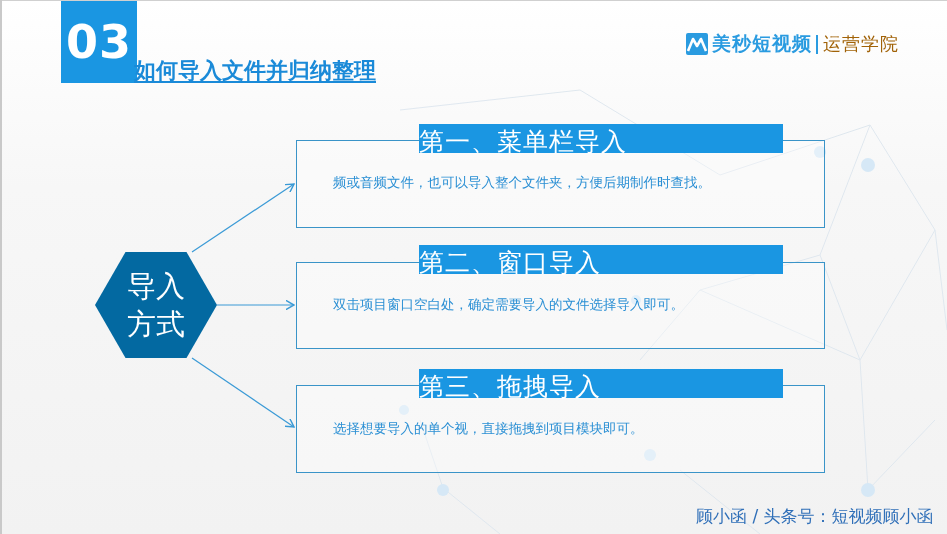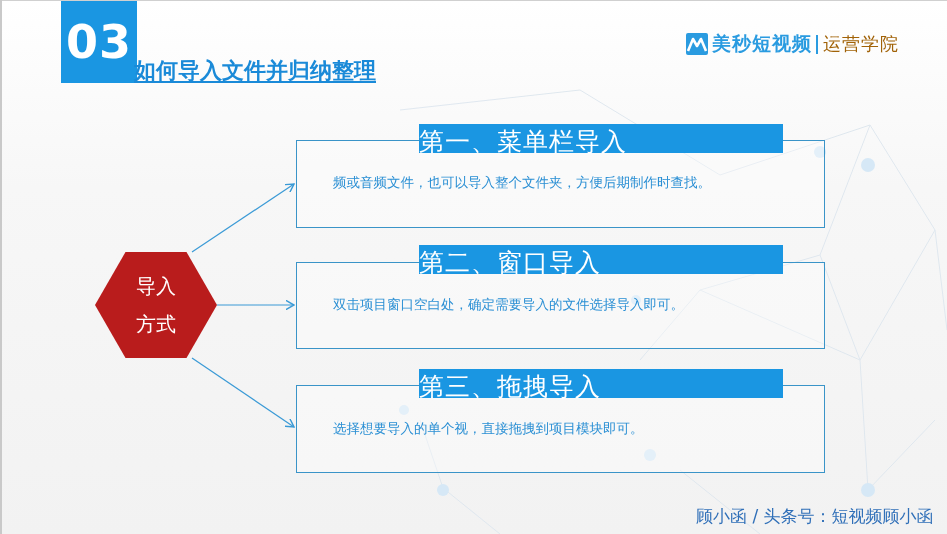--- a/index.html
+++ b/index.html
@@ -27,24 +27,24 @@
   }
 
   .brand { position:absolute; left:686px; top:24px; height:26px; display:flex; align-items:center;margin-top:7px; }
   .brand-logo { width:22px; height:22px; margin-right:4px; }
   .brand-name { color:#2a9be0; font-size:19px; font-weight:bold; letter-spacing:1px; white-space:nowrap; }
   .brand-sep { width:2px; height:19px; background:#2a9be0; margin:0 5px 0 4px; }
   .brand-sub { color:#a16207; font-size:18px; white-space:nowrap; letter-spacing:1px; }
 
   .hex {
     position:absolute; left:95px; top:252px; width:122px; height:106px;
-    background:#b91c1c;
+    background:#0369a1;
     clip-path: polygon(25% 0%, 75% 0%, 100% 50%, 75% 100%, 25% 100%, 0% 50%);
     color:#fff; display:flex; flex-direction:column; align-items:center; justify-content:center;
-    font-size:20px; line-height:38px;
+    font-size:29px; line-height:38px;
   }
 
   .connectors { position:absolute; left:0; top:0; width:947px; height:534px; pointer-events:none; }
 
   .card {
     position:absolute; left:296px; width:529px;
     border:1.5px solid #3a94c8; background:rgba(255,255,255,0.35);
     box-sizing:border-box;
   }
   .card-title {

